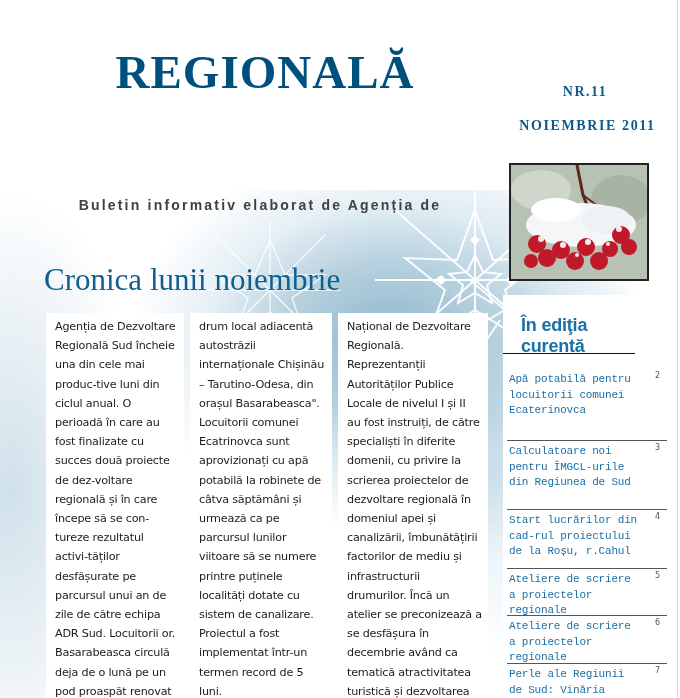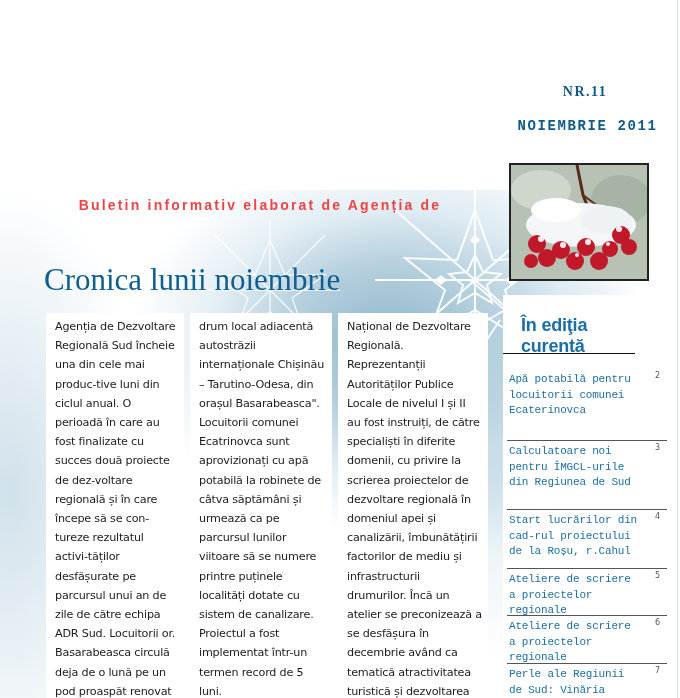--- a/index.html
+++ b/index.html
@@ -23,31 +23,31 @@
     font-family:"Liberation Serif", serif; font-weight:bold; color:#00507f;
     font-size:47px; line-height:56px; letter-spacing:1px;
   }
   .issue-nr {
     position:absolute; left:500px; top:84px; width:170px; text-align:center;
     font-family:"Liberation Serif", serif; font-weight:bold; color:#0e5a8a;
     font-size:14px; letter-spacing:1.5px;
   }
   .issue-date {
     position:absolute; left:500px; top:118px; width:175px; text-align:center;
-    font-family:Liberation Mono, monospace; font-weight:bold; color:#0e5a8a;
+    font-family:Liberation Serif, serif; font-weight:bold; color:#0e5a8a;
     font-size:14px; letter-spacing:1.6px;
   }
   .cover-photo {
     position:absolute; left:509px; top:163px; width:140px; height:118px;
     border:2px solid #222; box-sizing:border-box; overflow:hidden;
     background:linear-gradient(160deg,#c9d1c6 0%,#aab6a8 40%,#dfe4df 100%);
   }
   .subtitle {
     position:absolute; left:40px; top:195px; width:440px; text-align:center;
-    font-weight:bold; color:#ef4444; font-size:14px; line-height:21px; letter-spacing:2.2px;
+    font-weight:bold; color:#404040; font-size:14px; line-height:21px; letter-spacing:2.2px;
   }
   .section-title {
     position:absolute; left:44px; top:262px;
     font-family:"Liberation Serif", serif; color:#0f5e8e; font-size:31px; line-height:36px;
   }
   .column {
     position:absolute; top:313px; background:#ffffff;
     font-family:"DejaVu Sans", sans-serif; font-size:11.2px; line-height:19.2px; color:#1c1c1c;
     padding:4px 6px 0 9px; box-sizing:border-box; letter-spacing:-0.2px;
   }
@@ -108,20 +108,21 @@
   <g fill="none" stroke="#ffffff" stroke-width="2" opacity="0.9">
     <line x1="0" y1="10" x2="35" y2="40"></line>
     <line x1="0" y1="60" x2="35" y2="40"></line>
     <line x1="10" y1="80" x2="30" y2="50"></line>
   </g>
 </svg>
 
 <div class="page-border"></div>
 
 <div class="masthead-title">
+  <div>REGIONALĂ</div>
 </div>
 
 <div class="issue-nr">NR.11</div>
 <div class="issue-date">NOIEMBRIE 2011</div>
 
 <div class="cover-photo" title="Snow-covered red berries">
   <svg width="136" height="114" viewBox="0 0 136 114">
     <rect x="0" y="0" width="136" height="114" fill="#b7c2b4"></rect>
     <ellipse cx="30" cy="25" rx="30" ry="20" fill="#cfd6cc"></ellipse>
     <ellipse cx="110" cy="35" rx="30" ry="25" fill="#a7b3a5"></ellipse>

